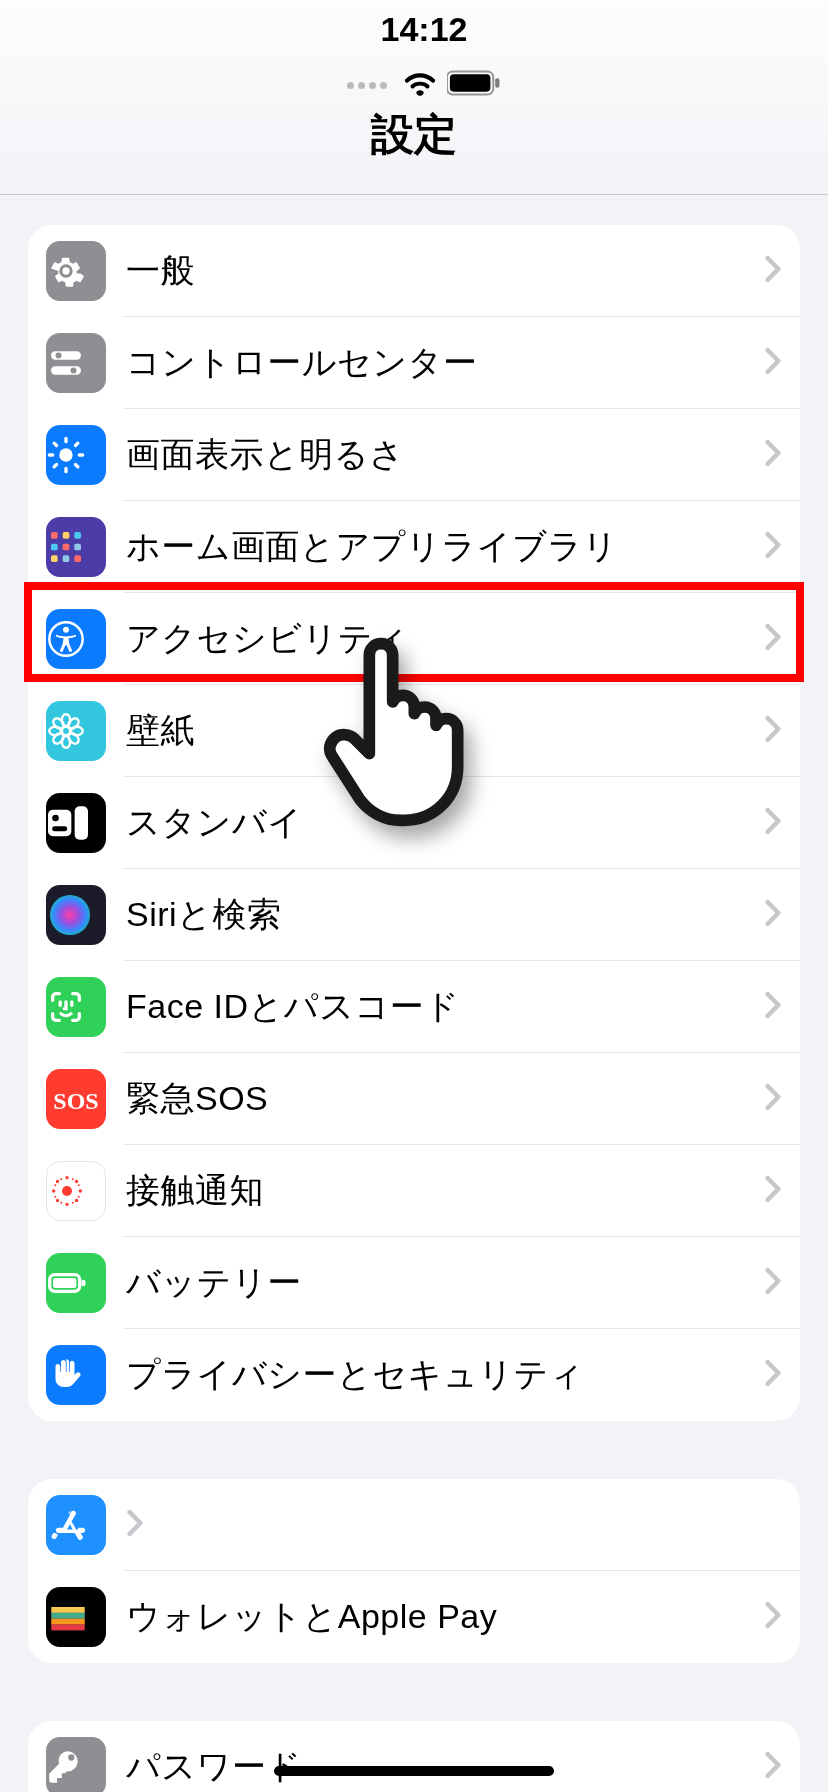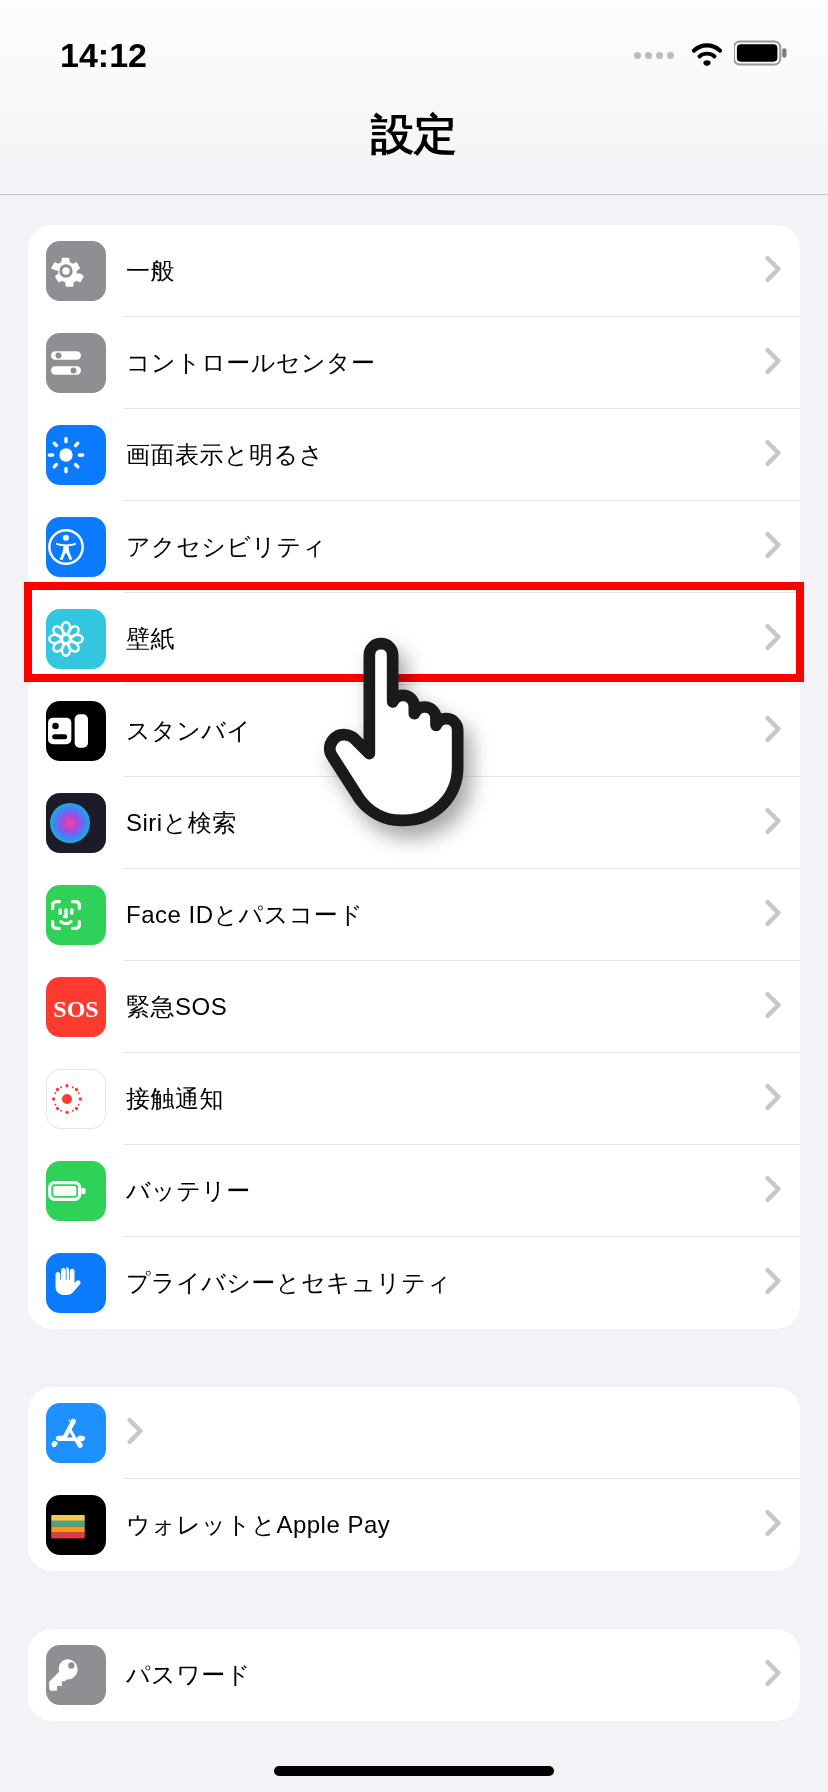--- a/index.html
+++ b/index.html
@@ -11,20 +11,21 @@
     overflow: hidden;
     position: relative;
   }
   .status-bar {
     height: 100px;
     display: flex;
     justify-content: space-between;
     align-items: center;
     padding: 10px 40px 0 60px;
     background: linear-gradient(180deg, #fdfdff 0%, #f8f8fb 100%);
+    flex-direction: column;
   }
   .status-time { font-size: 34px; font-weight: 600; }
   .status-icons { display: flex; align-items: center; gap: 10px; }
   .cell-dots { display: flex; gap: 4px; margin-right: 6px; }
   .cell-dot { width: 7px; height: 7px; border-radius: 50%; background: #bbb; }
   .wifi-icon, .battery-icon { display: inline-block; }
   .nav-title {
     text-align: center;
     font-size: 43px;
     font-weight: 600;
@@ -54,21 +55,21 @@
     background: #e5e5ea;
   }
   .icon-box {
     width: 60px; height: 60px;
     border-radius: 14px;
     display: flex; align-items: center; justify-content: flex-start;
     margin-right: 20px;
     flex-shrink: 0;
   }
   .row-label {
-    font-size: 24px;
+    font-size: 34px;
     flex: 1;
     color: #000;
     letter-spacing: 0.5px;
   }
   .chevron {
     color: #c7c7cc;
   }
   .highlight-box {
     position: absolute;
     border: 8px solid #ff0000;
@@ -165,20 +166,40 @@
             </g>
           </svg>
         </div>
         <div class="row-label">画面表示と明るさ</div>
         <div class="chevron"><svg width="18" height="30" viewBox="0 0 10 16">
             <path fill="none" stroke="#c7c7cc" stroke-width="2.5" stroke-linecap="round" stroke-linejoin="round" d="M2 2l6 6-6 6"></path>
           </svg></div>
         <div class="row-sep"></div>
       </div>
       <div class="row">
+        <div class="icon-box" style="background: rgb(75, 60, 168);">
+          <svg width="40" height="40" viewBox="0 0 24 24">
+            <rect x="3" y="3" width="4" height="4" rx="1" fill="#ff6b6b"></rect>
+            <rect x="10" y="3" width="4" height="4" rx="1" fill="#ffd166"></rect>
+            <rect x="17" y="3" width="4" height="4" rx="1" fill="#4cc9f0"></rect>
+            <rect x="3" y="10" width="4" height="4" rx="1" fill="#4cc9f0"></rect>
+            <rect x="10" y="10" width="4" height="4" rx="1" fill="#ff6b6b"></rect>
+            <rect x="17" y="10" width="4" height="4" rx="1" fill="#8ecae6"></rect>
+            <rect x="3" y="17" width="4" height="4" rx="1" fill="#ffd166"></rect>
+            <rect x="10" y="17" width="4" height="4" rx="1" fill="#8ecae6"></rect>
+            <rect x="17" y="17" width="4" height="4" rx="1" fill="#ff6b6b"></rect>
+          </svg>
+        </div>
+        <div class="row-label">ホーム画面とアプリライブラリ</div>
+        <div class="chevron"><svg width="18" height="30" viewBox="0 0 10 16">
+            <path fill="none" stroke="#c7c7cc" stroke-width="2.5" stroke-linecap="round" stroke-linejoin="round" d="M2 2l6 6-6 6"></path>
+          </svg></div>
+        <div class="row-sep"></div>
+      </div>
+      <div class="row">
         <div class="icon-box" style="background: rgb(10, 122, 255);">
           <svg width="40" height="40" viewBox="0 0 24 24">
             <circle cx="12" cy="12" r="10" fill="none" stroke="#fff" stroke-width="1.5"></circle>
             <circle cx="12" cy="6.5" r="1.8" fill="#fff"></circle>
             <path fill="#fff" d="M6 9.5c2 .8 4 1 6 1s4-.2 6-1v1c-1.5.6-3 1-4.5 1.1l.5 3.4 1.8 4.2-1.6.7-1.8-4.2h-.8L9.8 20l-1.6-.7L10 15l.5-3.4C9 11.5 7.5 11.1 6 10.5v-1z"></path>
           </svg>
         </div>
         <div class="row-label">アクセシビリティ</div>
         <div class="chevron"><svg width="18" height="30" viewBox="0 0 10 16">
             <path fill="none" stroke="#c7c7cc" stroke-width="2.5" stroke-linecap="round" stroke-linejoin="round" d="M2 2l6 6-6 6"></path>

